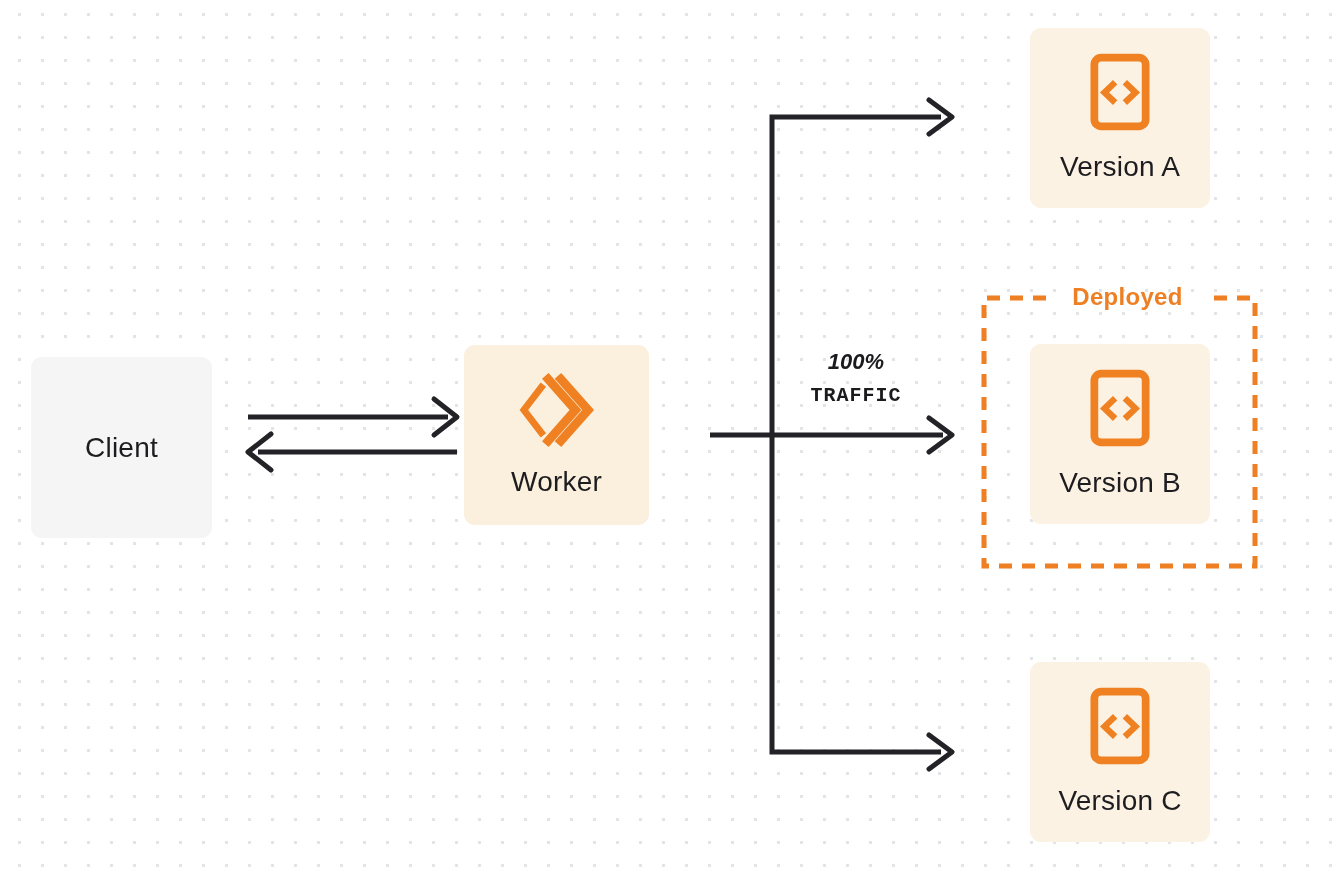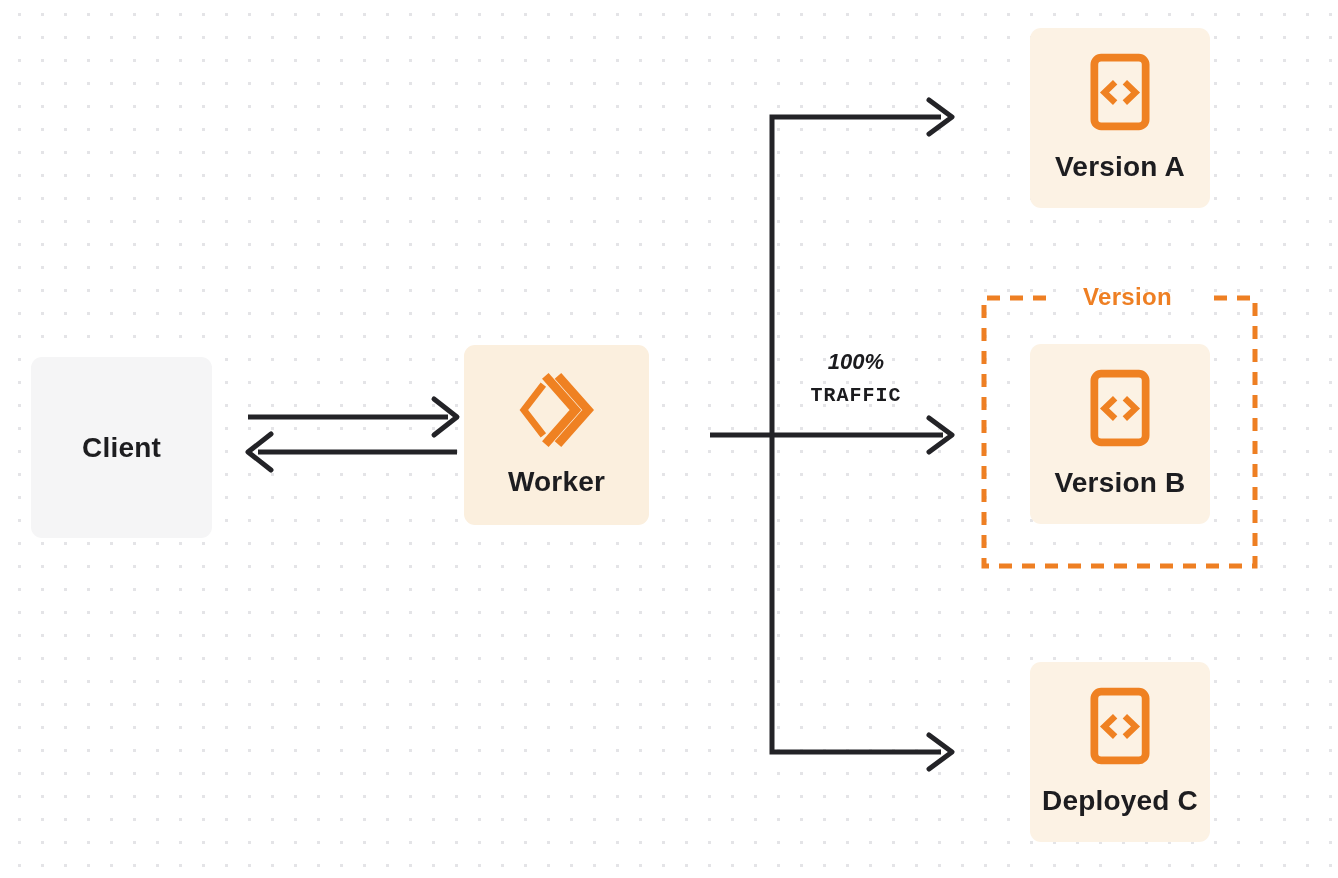--- a/index.html
+++ b/index.html
@@ -27,21 +27,21 @@
   .node {
     position: absolute;
     border-radius: 11px;
     display: flex;
     flex-direction: column;
     align-items: center;
     justify-content: center;
   }
   .node-label {
     font-size: 28px;
-    font-weight: bold;
+    font-weight: normal;
     color: #1d1d20;
     letter-spacing: 0.2px;
     white-space: nowrap;
   }
 
   .client-node {
     left: 31px; top: 357px;
     width: 181px; height: 181px;
     background: #f5f5f6;
     align-items: center;
@@ -127,21 +127,21 @@
       </g>
     </svg>
     <span class="node-label">Worker</span>
   </div>
 
   <div class="traffic-label">
     <div class="pct">100%</div>
     <div class="word">TRAFFIC</div>
   </div>
 
-  <div class="deployed-label">Version</div>
+  <div class="deployed-label">Deployed</div>
 
   <div class="node version-node version-a">
     <svg class="icon-svg" width="60" height="78" viewBox="0 0 62 80" xmlns="http://www.w3.org/2000/svg">
       <g fill="none" stroke="#ef8122">
         <rect x="4.5" y="4.5" width="53" height="71" rx="7" stroke-width="8"></rect>
         <path d="M26 30 L15 40.5 L26 51" stroke-width="6.5"></path>
         <path d="M36 30 L47 40.5 L36 51" stroke-width="6.5"></path>
       </g>
     </svg>
     <span class="node-label">Version A</span>
@@ -159,16 +159,16 @@
   </div>
 
   <div class="node version-node version-c">
     <svg class="icon-svg" width="60" height="78" viewBox="0 0 62 80" xmlns="http://www.w3.org/2000/svg">
       <g fill="none" stroke="#ef8122">
         <rect x="4.5" y="4.5" width="53" height="71" rx="7" stroke-width="8"></rect>
         <path d="M26 30 L15 40.5 L26 51" stroke-width="6.5"></path>
         <path d="M36 30 L47 40.5 L36 51" stroke-width="6.5"></path>
       </g>
     </svg>
-    <span class="node-label">Deployed C</span>
+    <span class="node-label">Version C</span>
   </div>
 
 </div>
 
 </body></html>

